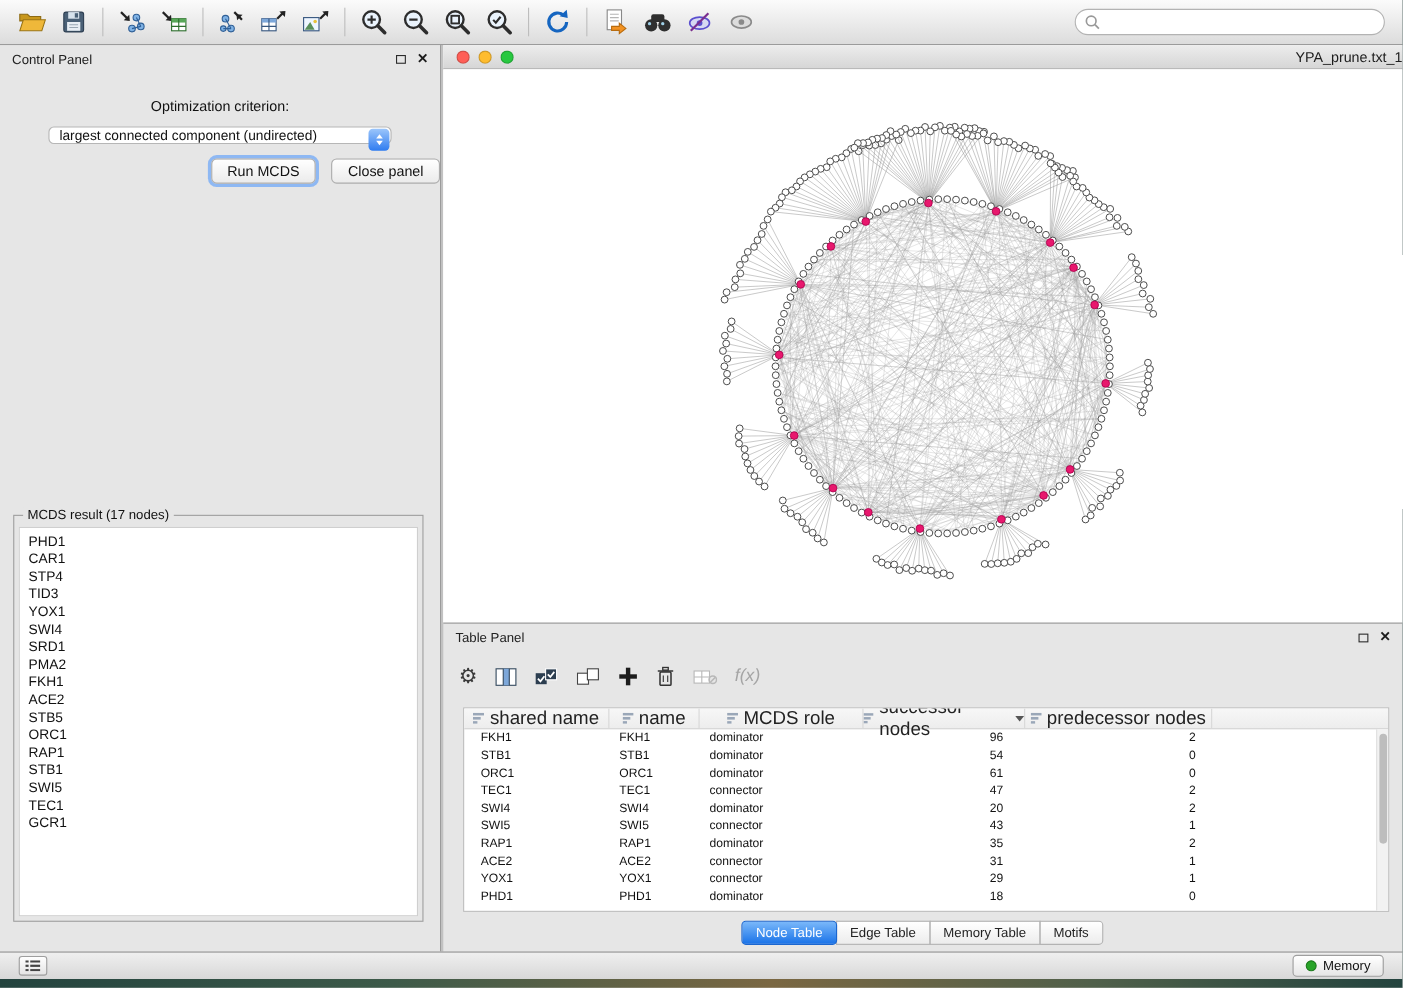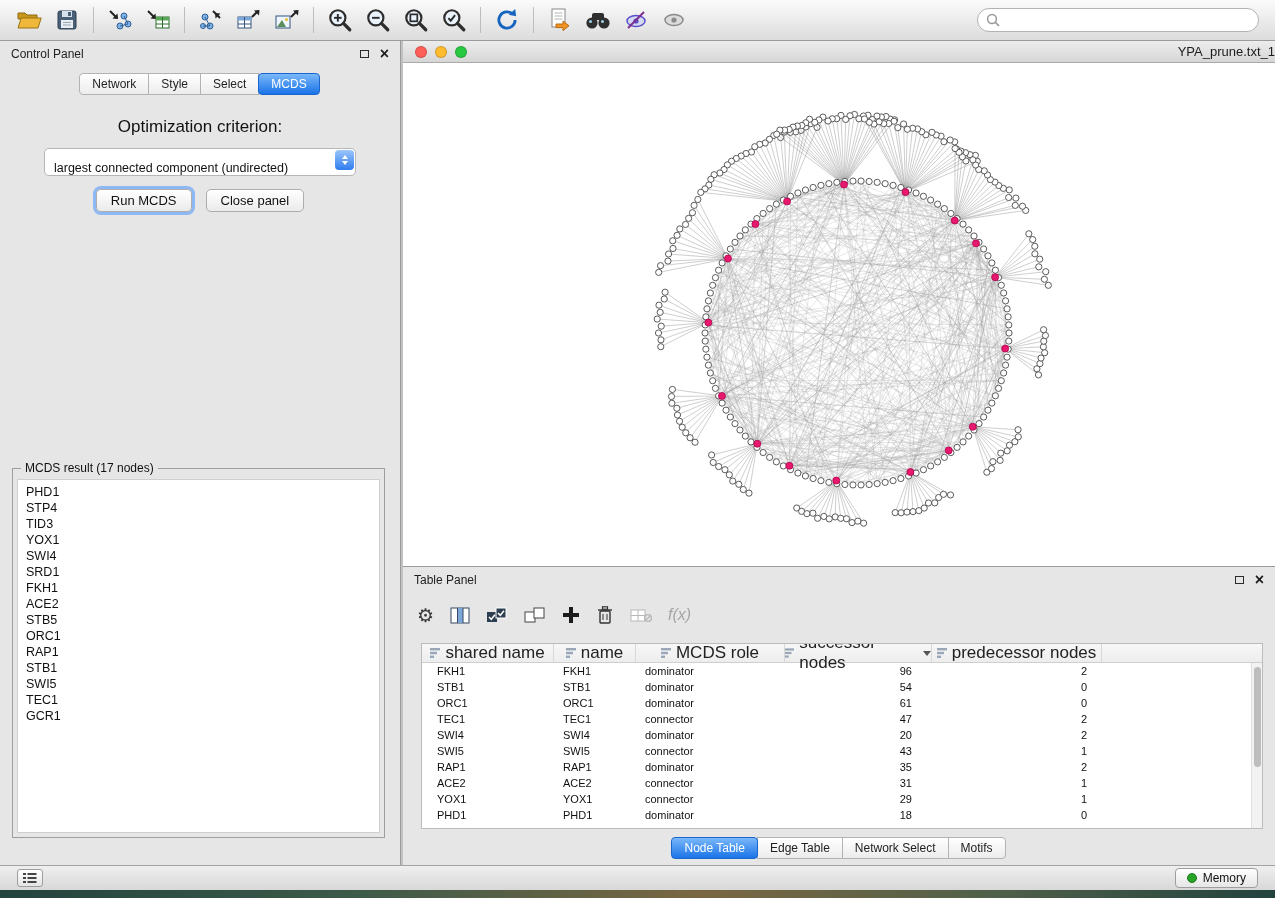--- a/index.html
+++ b/index.html
@@ -24,28 +24,28 @@
   .panel-header{height:26px;display:flex;align-items:center;padding:0 11px;font-size:12px;color:#222}
   .hdr-btns{margin-left:auto;display:flex;gap:11px;align-items:center}
   .float-btn{width:9px;height:8px;border:1.5px solid #2b2b2b;background:transparent}
   .close-btn{font-size:16px;font-weight:700;color:#1c1c1c;line-height:12px}
   .cp-tabs,.tp-tabs{display:flex;justify-content:center;margin-top:6px}
   .seg-tab{font-size:12px;padding:3px 12px;background:linear-gradient(#ffffff,#ececec);
            border:1px solid #b3b3b3;margin-left:-1px;color:#222;white-space:nowrap}
   .seg-tab:nth-of-type(1){border-radius:4px 0 0 4px}
   .seg-tab:last-of-type{border-radius:0 4px 4px 0}
   .seg-tab.active{background:linear-gradient(#7ab8fa,#1a73e8);border-color:#1a66d0;color:#fff;border-radius:4px;position:relative;z-index:2}
-  .opt-label{text-align:center;font-size:17px;margin-top:22px;color:#111}
-  .dropdown{width:312px;height:28px;margin:11px auto 0;background:#fff;border:1px solid #b6b6b6;border-radius:5px;
+  .opt-label{text-align:center;font-size:13px;margin-top:22px;color:#111}
+  .dropdown{width:312px;height:16px;margin:11px auto 0;background:#fff;border:1px solid #b6b6b6;border-radius:5px;
             position:relative;display:flex;align-items:flex-end;padding-left:9px;font-size:12.5px;color:#111}
   .dd-stepper{position:absolute;right:1px;top:1px;width:19px;height:20px;border-radius:4px;
               background:linear-gradient(#9cc6fb,#2f7cf0);display:flex;flex-direction:column;align-items:center;justify-content:center;gap:2px}
   .dd-up{width:0;height:0;border-left:3.5px solid transparent;border-right:3.5px solid transparent;border-bottom:4px solid #fff}
   .dd-down{width:0;height:0;border-left:3.5px solid transparent;border-right:3.5px solid transparent;border-top:4px solid #fff}
-  .btn-row{display:flex;justify-content:center;gap:14px;margin-top:13px}
+  .btn-row{display:flex;justify-content:flex-end;gap:14px;margin-top:13px}
   .btn{font-size:13px;padding:3px 14px;background:linear-gradient(#ffffff,#ebebeb);border:1px solid #adadad;border-radius:5px;color:#111}
   .btn.focused{box-shadow:0 0 0 3px rgba(95,160,250,.65)}
   .groupbox{position:absolute;left:12px;right:15px;top:427px;bottom:27px;border:1px solid #9e9e9e}
   .groupbox-legend{position:absolute;top:-8px;left:8px;background:#e6e6e6;padding:0 4px;font-size:12px;color:#111}
   .mcds-list{position:absolute;left:4px;right:4px;top:10px;bottom:4px;background:#fff;border:1px solid #cfcfcf;overflow:hidden;padding:4px 0}
   .mcds-item{font-size:12.5px;line-height:16px;padding:0 8px;color:#111}
 
   
   .net-window{position:absolute;left:403px;top:41px;right:0;height:525px;background:#fff}
   .net-titlebar{height:22px;background:linear-gradient(#ededed,#d6d6d6);border-bottom:1px solid #aaa;
@@ -246,30 +246,20 @@
 
   <div class="control-panel">
     <div class="panel-header">
       <span>Control Panel</span>
       <span class="hdr-btns">
         <span class="float-btn"></span>
         <span class="close-btn">×</span>
       </span>
     </div>
 
-    <div class="cp-tabs">
-
-        <div class="seg-tab">Network</div>
-
-        <div class="seg-tab">Style</div>
-
-        <div class="seg-tab">Select</div>
-
-        <div class="seg-tab active">MCDS</div>
-      </div>
 
     <div class="opt-label">Optimization criterion:</div>
 
     <div class="dropdown">
       <span>largest connected component (undirected)</span>
       <span class="dd-stepper">
         <span class="dd-up"></span>
           <span class="dd-down"></span>
       </span>
     </div>
@@ -278,31 +268,33 @@
       <button class="btn focused">Run MCDS</button>
       <button class="btn">Close panel</button>
     </div>
 
     <div class="groupbox">
       <span class="groupbox-legend">MCDS result (17 nodes)</span>
       <div class="mcds-list">
 
           <div class="mcds-item">PHD1</div>
 
+          <div class="mcds-item">CAR1</div>
 
           <div class="mcds-item">STP4</div>
 
           <div class="mcds-item">TID3</div>
 
           <div class="mcds-item">YOX1</div>
 
           <div class="mcds-item">SWI4</div>
 
           <div class="mcds-item">SRD1</div>
 
+          <div class="mcds-item">PMA2</div>
 
           <div class="mcds-item">FKH1</div>
 
           <div class="mcds-item">ACE2</div>
 
           <div class="mcds-item">STB5</div>
 
           <div class="mcds-item">ORC1</div>
 
           <div class="mcds-item">RAP1</div>
@@ -1601,21 +1593,21 @@
         <div class="tp-thumb"></div>
       </div>
     </div>
 
     <div class="tp-tabs">
 
         <div class="seg-tab active">Node Table</div>
 
         <div class="seg-tab">Edge Table</div>
 
-        <div class="seg-tab">Network Select</div>
+        <div class="seg-tab">Memory Table</div>
 
         <div class="seg-tab">Motifs</div>
       </div>
   </div>
 
   <div class="status-bar">
     <span class="status-left-btn">
       <svg width="14" height="10" viewBox="0 0 14 10">
         <rect x="0" y="0" width="3" height="2" fill="#444"></rect>
           <rect x="4.5" y="0" width="9" height="2" fill="#444"></rect>

